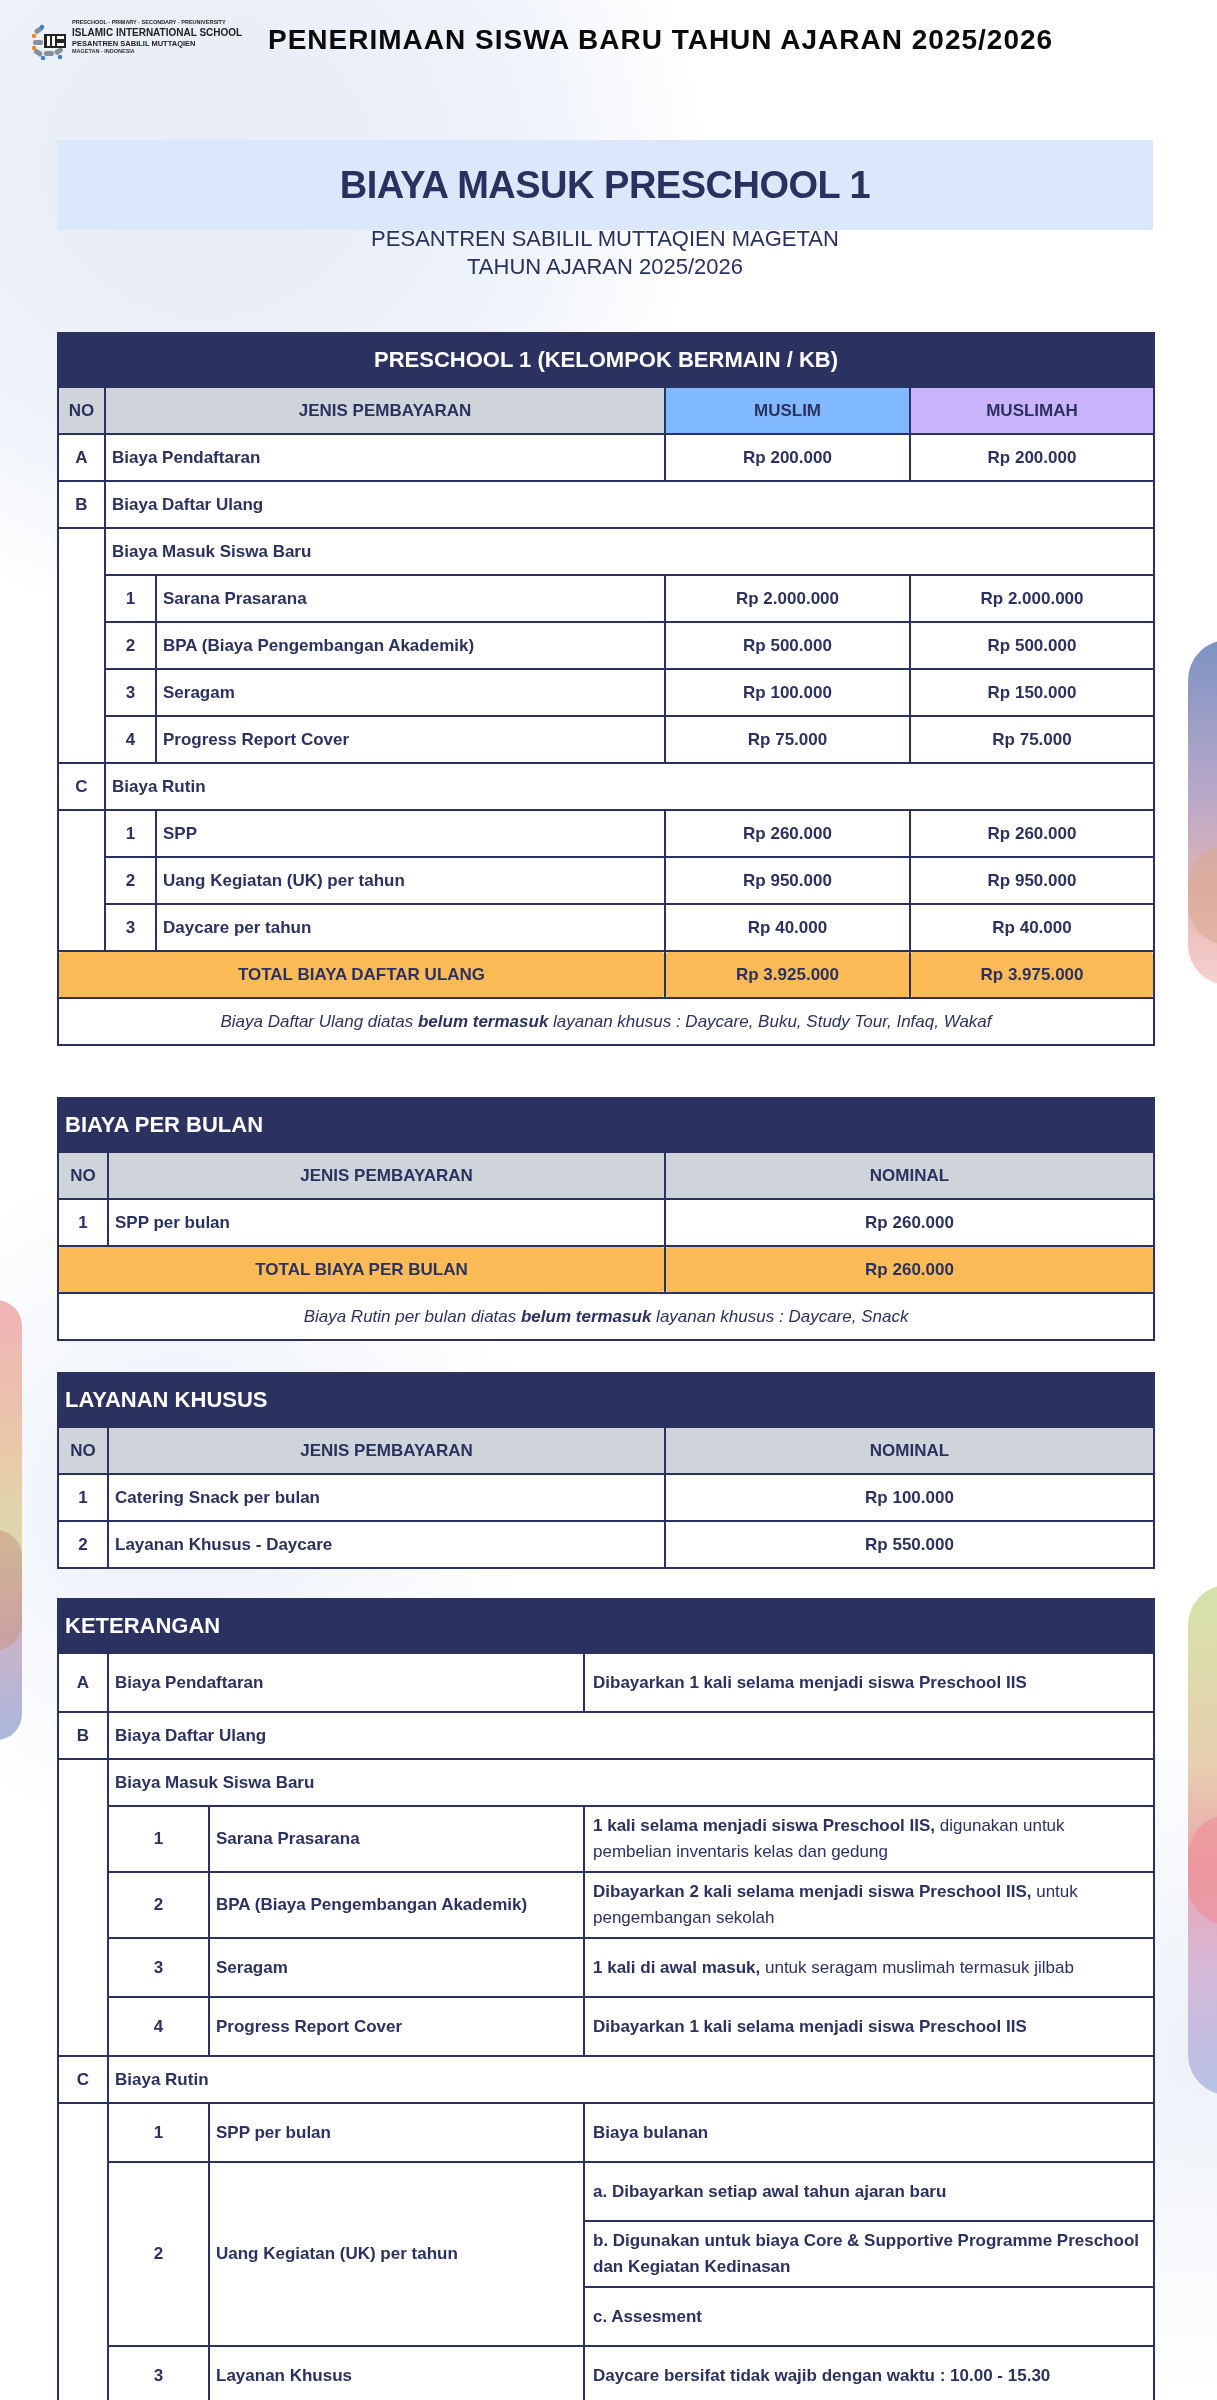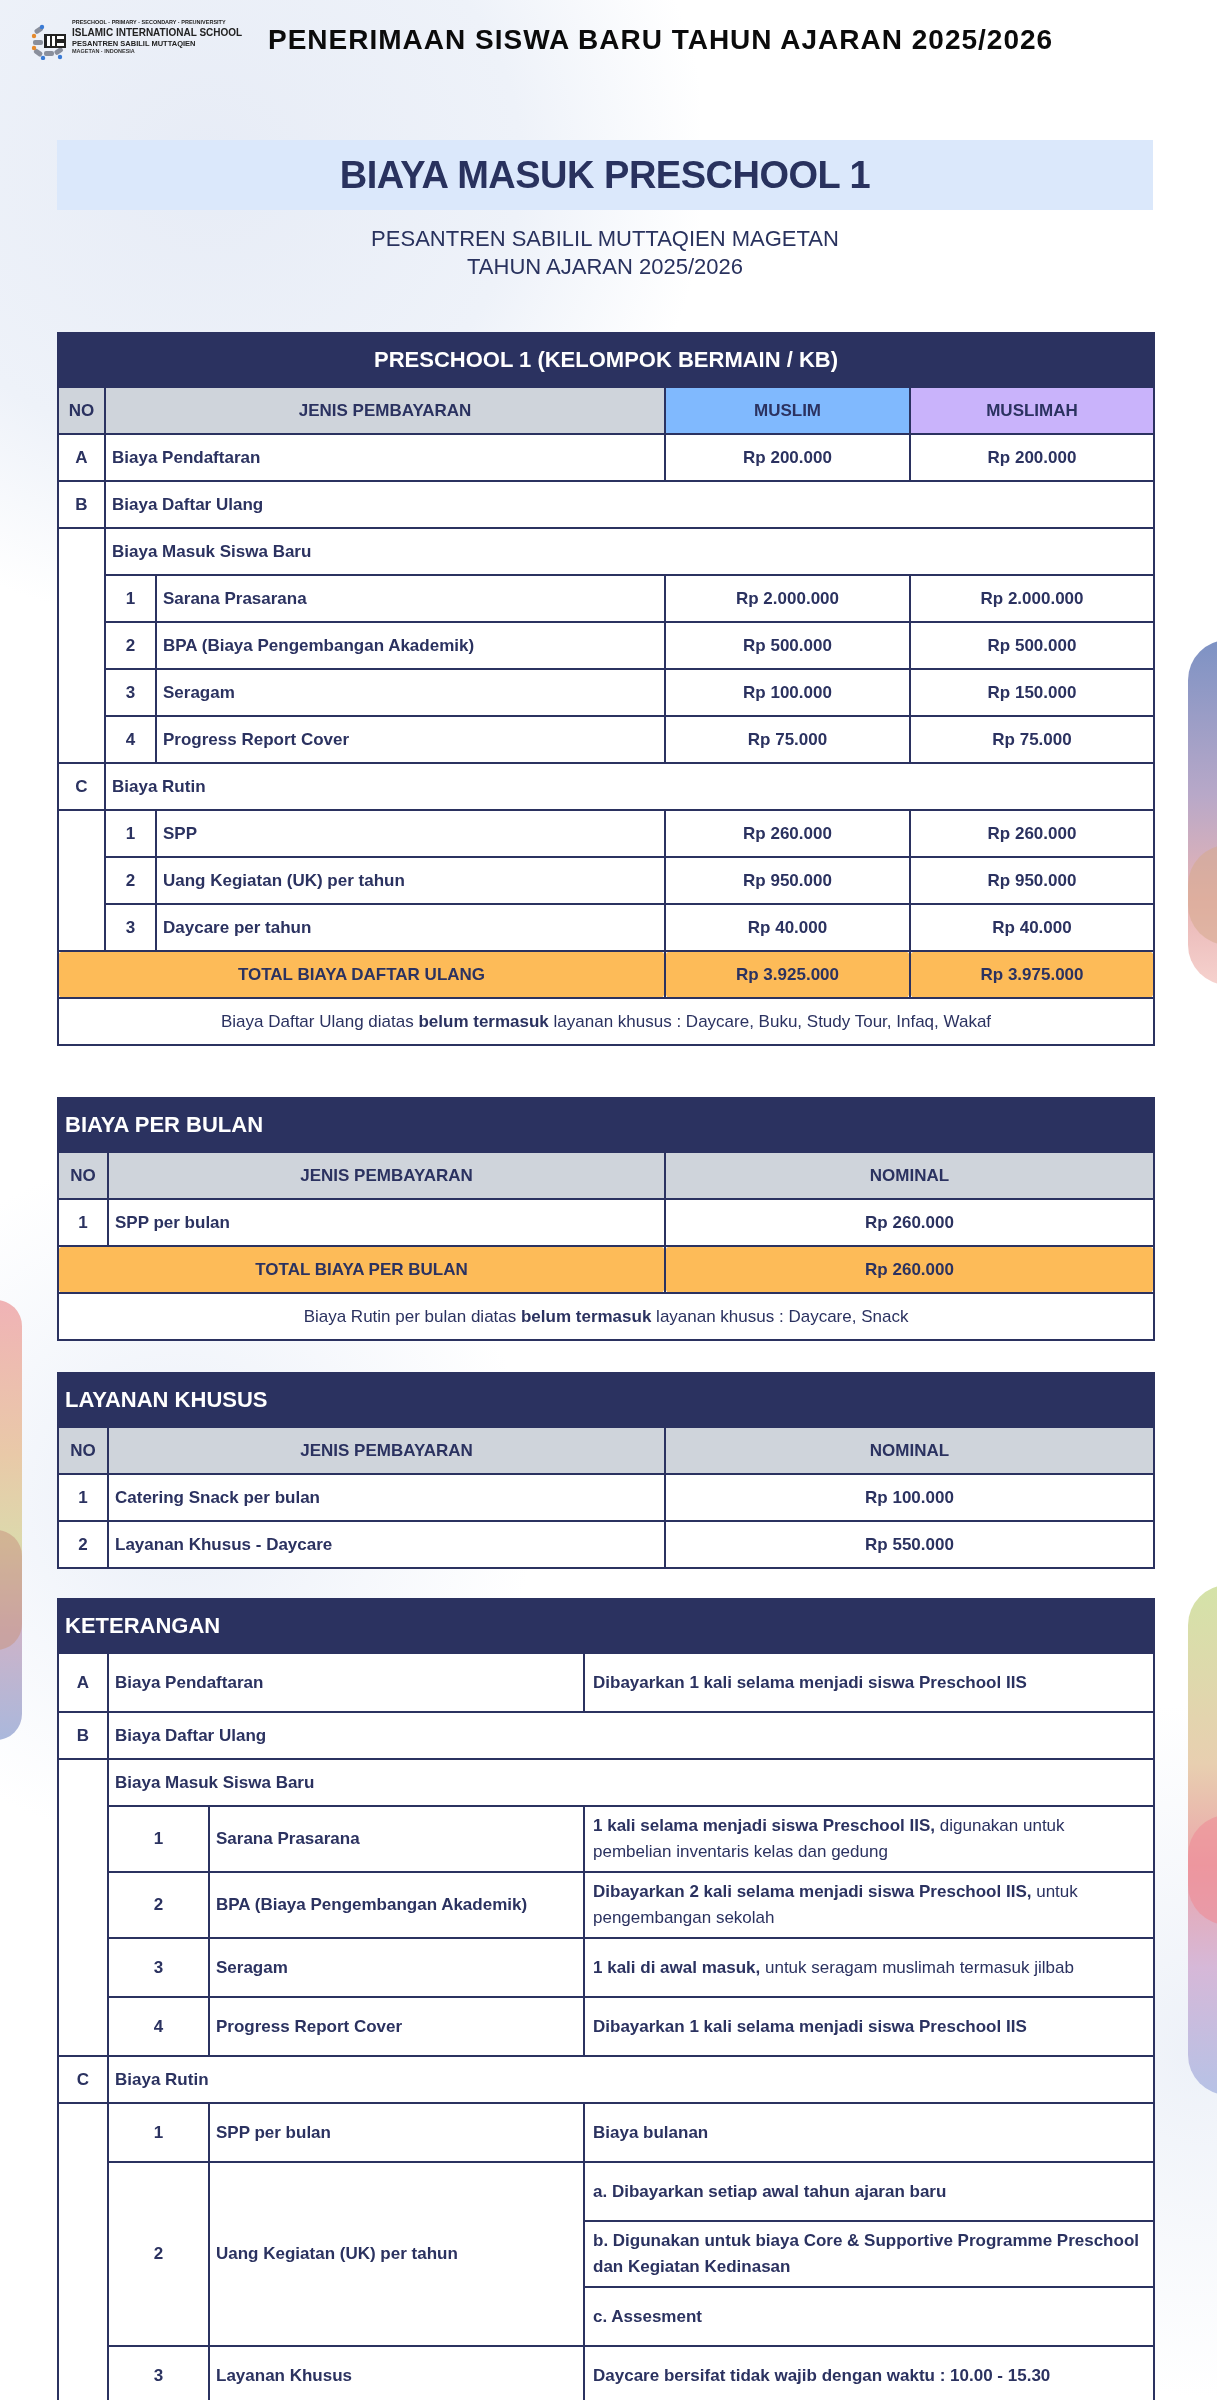--- a/index.html
+++ b/index.html
@@ -30,35 +30,35 @@
   .logo { position:absolute; left:30px; top:18px; width:220px; height:44px; }
   .logo-mark { position:absolute; left:0; top:4px; width:40px; height:38px; }
   .logo-text { position:absolute; left:42px; top:2px; line-height:1; }
   .logo-line { display:block; white-space:nowrap; }
   .logo-l1 { font-size:5.5px; font-weight:bold; color:#222; }
   .logo-l2 { font-size:10px; font-weight:bold; color:#222; margin-top:2px; }
   .logo-l3 { font-size:7.5px; font-weight:bold; color:#222; margin-top:2px; }
   .logo-l4 { font-size:5.5px; font-weight:bold; color:#333; margin-top:2px; }
   .page-header { position:absolute; left:268px; top:24px; font-size:28px; font-weight:bold; color:#0b0b0b; letter-spacing:1px; white-space:nowrap; }
 
-  .title-band { position:absolute; left:57px; top:140px; width:1096px; height:70px; background:#dbe8fb;
+  .title-band { position:absolute; left:57px; top:140px; width:1096px; height:90px; background:#dbe8fb;
     display:flex; align-items:center; justify-content:center; }
   .title-band span { font-size:38px; font-weight:bold; color:#29325e; letter-spacing:-0.5px; }
   .subtitle { position:absolute; left:57px; top:225px; width:1096px; text-align:center; font-size:22px; line-height:28px; color:#29325e; }
   .subtitle div { display:block; }
 
   table.fee { position:absolute; left:57px; width:1096px; border-collapse:collapse; table-layout:fixed; background:#fff; }
   table.fee td { border:2px solid #2b3260; height:45px; padding:0 6px; font-size:17px; font-weight:bold; color:#2b3260; vertical-align:middle; }
   table.fee td.c { text-align:center; }
   table.fee td.hdr { background:#2b3260; color:#ffffff; font-size:22px; height:52px; }
   table.fee td.gray { background:#cfd4db; }
   table.fee td.blue { background:#80b9fe; }
   table.fee td.purple { background:#c9b3fb; }
   table.fee td.orange { background:#fdbb58;border-radius:6px; }
-  table.fee td.note { font-weight:normal; font-size:17px; text-align:center; }
+  table.fee td.note { font-weight:normal; font-style:italic; font-size:17px; text-align:center; }
   table.fee td.note b { font-weight:bold; }
   table.fee td.desc { font-size:17px; line-height:26px; padding:6px 8px; }
   table.fee td.desc .reg { font-weight:normal; }
 </style>
 </head>
 <body>
 
 <div class="wash1"></div>
 <div class="wash2"></div>
 <div class="wash3"></div>

